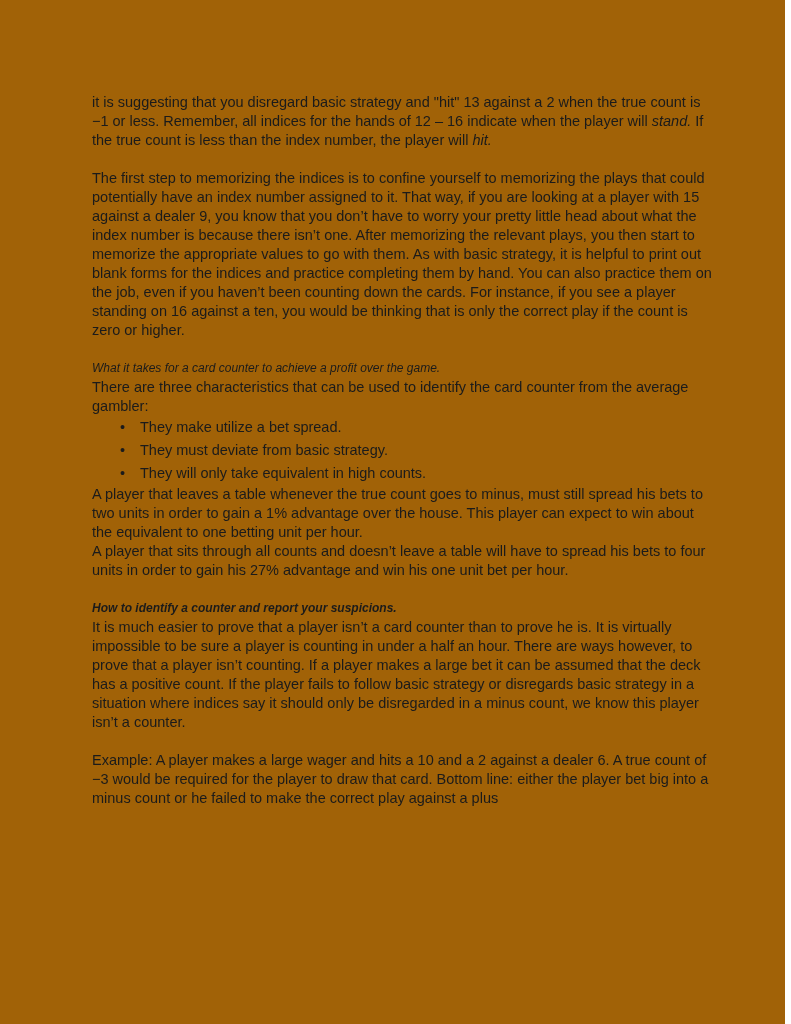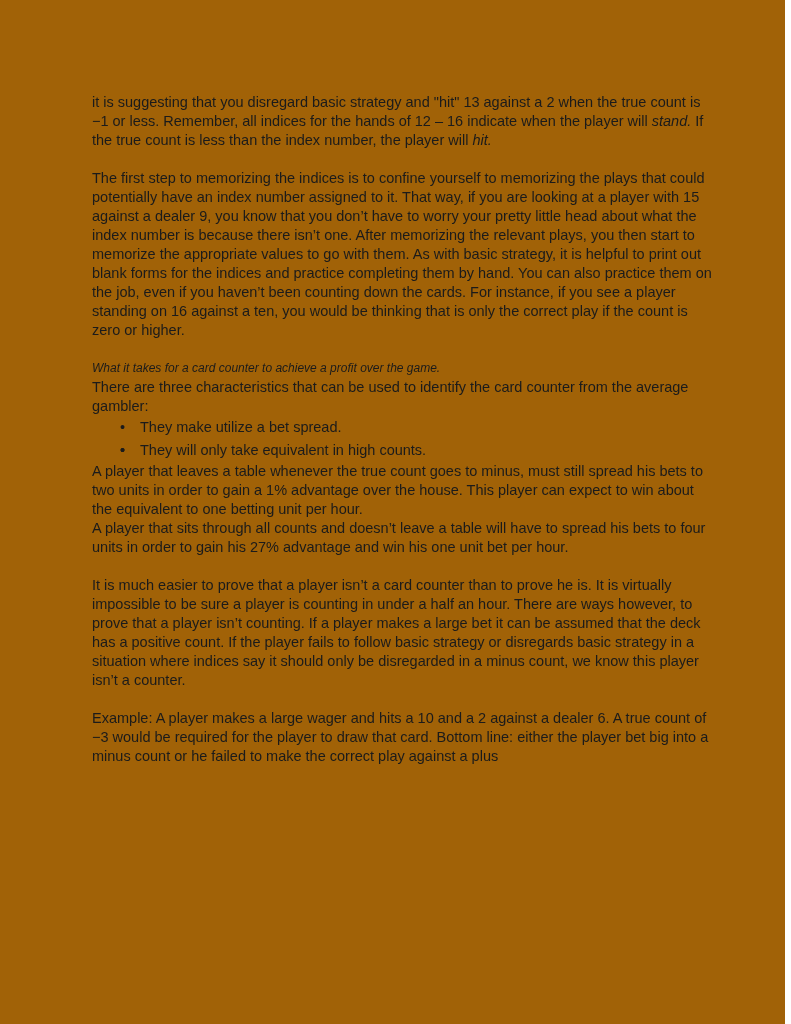--- a/index.html
+++ b/index.html
@@ -68,27 +68,28 @@
 
     <p>The first step to memorizing the indices is to confine yourself to memorizing the plays that could potentially have an index number assigned to it. That way, if you are looking at a player with 15 against a dealer 9, you know that you don’t have to worry your pretty little head about what the index number is because there isn’t one. After memorizing the relevant plays, you then start to memorize the appropriate values to go with them. As with basic strategy, it is helpful to print out blank forms for the indices and practice completing them by hand. You can also practice them on the job, even if you haven’t been counting down the cards. For instance, if you see a player standing on 16 against a ten, you would be thinking that is only the correct play if the count is zero or higher.</p>
 
 
     <div class="heading italic tight">What it takes for a card counter to achieve a profit over the game.</div>
 
     <p class="tight">There are three characteristics that can be used to identify the card counter from the average gambler:</p>
 
     <ul class="bullet-list">
       <li><span class="bullet-dot">•</span><span>They make utilize a bet spread.</span></li>
-      <li><span class="bullet-dot">•</span></li>
+      <li><span class="bullet-dot">•</span><span>They must deviate from basic strategy.</span></li>
       <li><span class="bullet-dot">•</span><span>They will only take equivalent in high counts.</span></li>
     </ul>
 
     <p class="tight">A player that leaves a table whenever the true count goes to minus, must still spread his bets to two units in order to gain a 1% advantage over the house. This player can expect to win about the equivalent to one betting unit per hour.</p>
 
     <p>A player that sits through all counts and doesn’t leave a table will have to spread his bets to four units in order to gain his 27% advantage and win his one unit bet per hour.</p>
 
+    <div class="heading bold-italic tight">How to identify a counter and report your suspicions.</div>
 
     <p>It is much easier to prove that a player isn’t a card counter than to prove he is. It is virtually impossible to be sure a player is counting in under a half an hour. There are ways however, to prove that a player isn’t counting. If a player makes a large bet it can be assumed that the deck has a positive count. If the player fails to follow basic strategy or disregards basic strategy in a situation where indices say it should only be disregarded in a minus count, we know this player isn’t a counter.</p>
 
     <p>Example: A player makes a large wager and hits a 10 and a 2 against a dealer 6. A true count of −3 would be required for the player to draw that card. Bottom line: either the player bet big into a minus count or he failed to make the correct play against a plus</p>
 
   </div>
 </div>
 
 </body></html>

